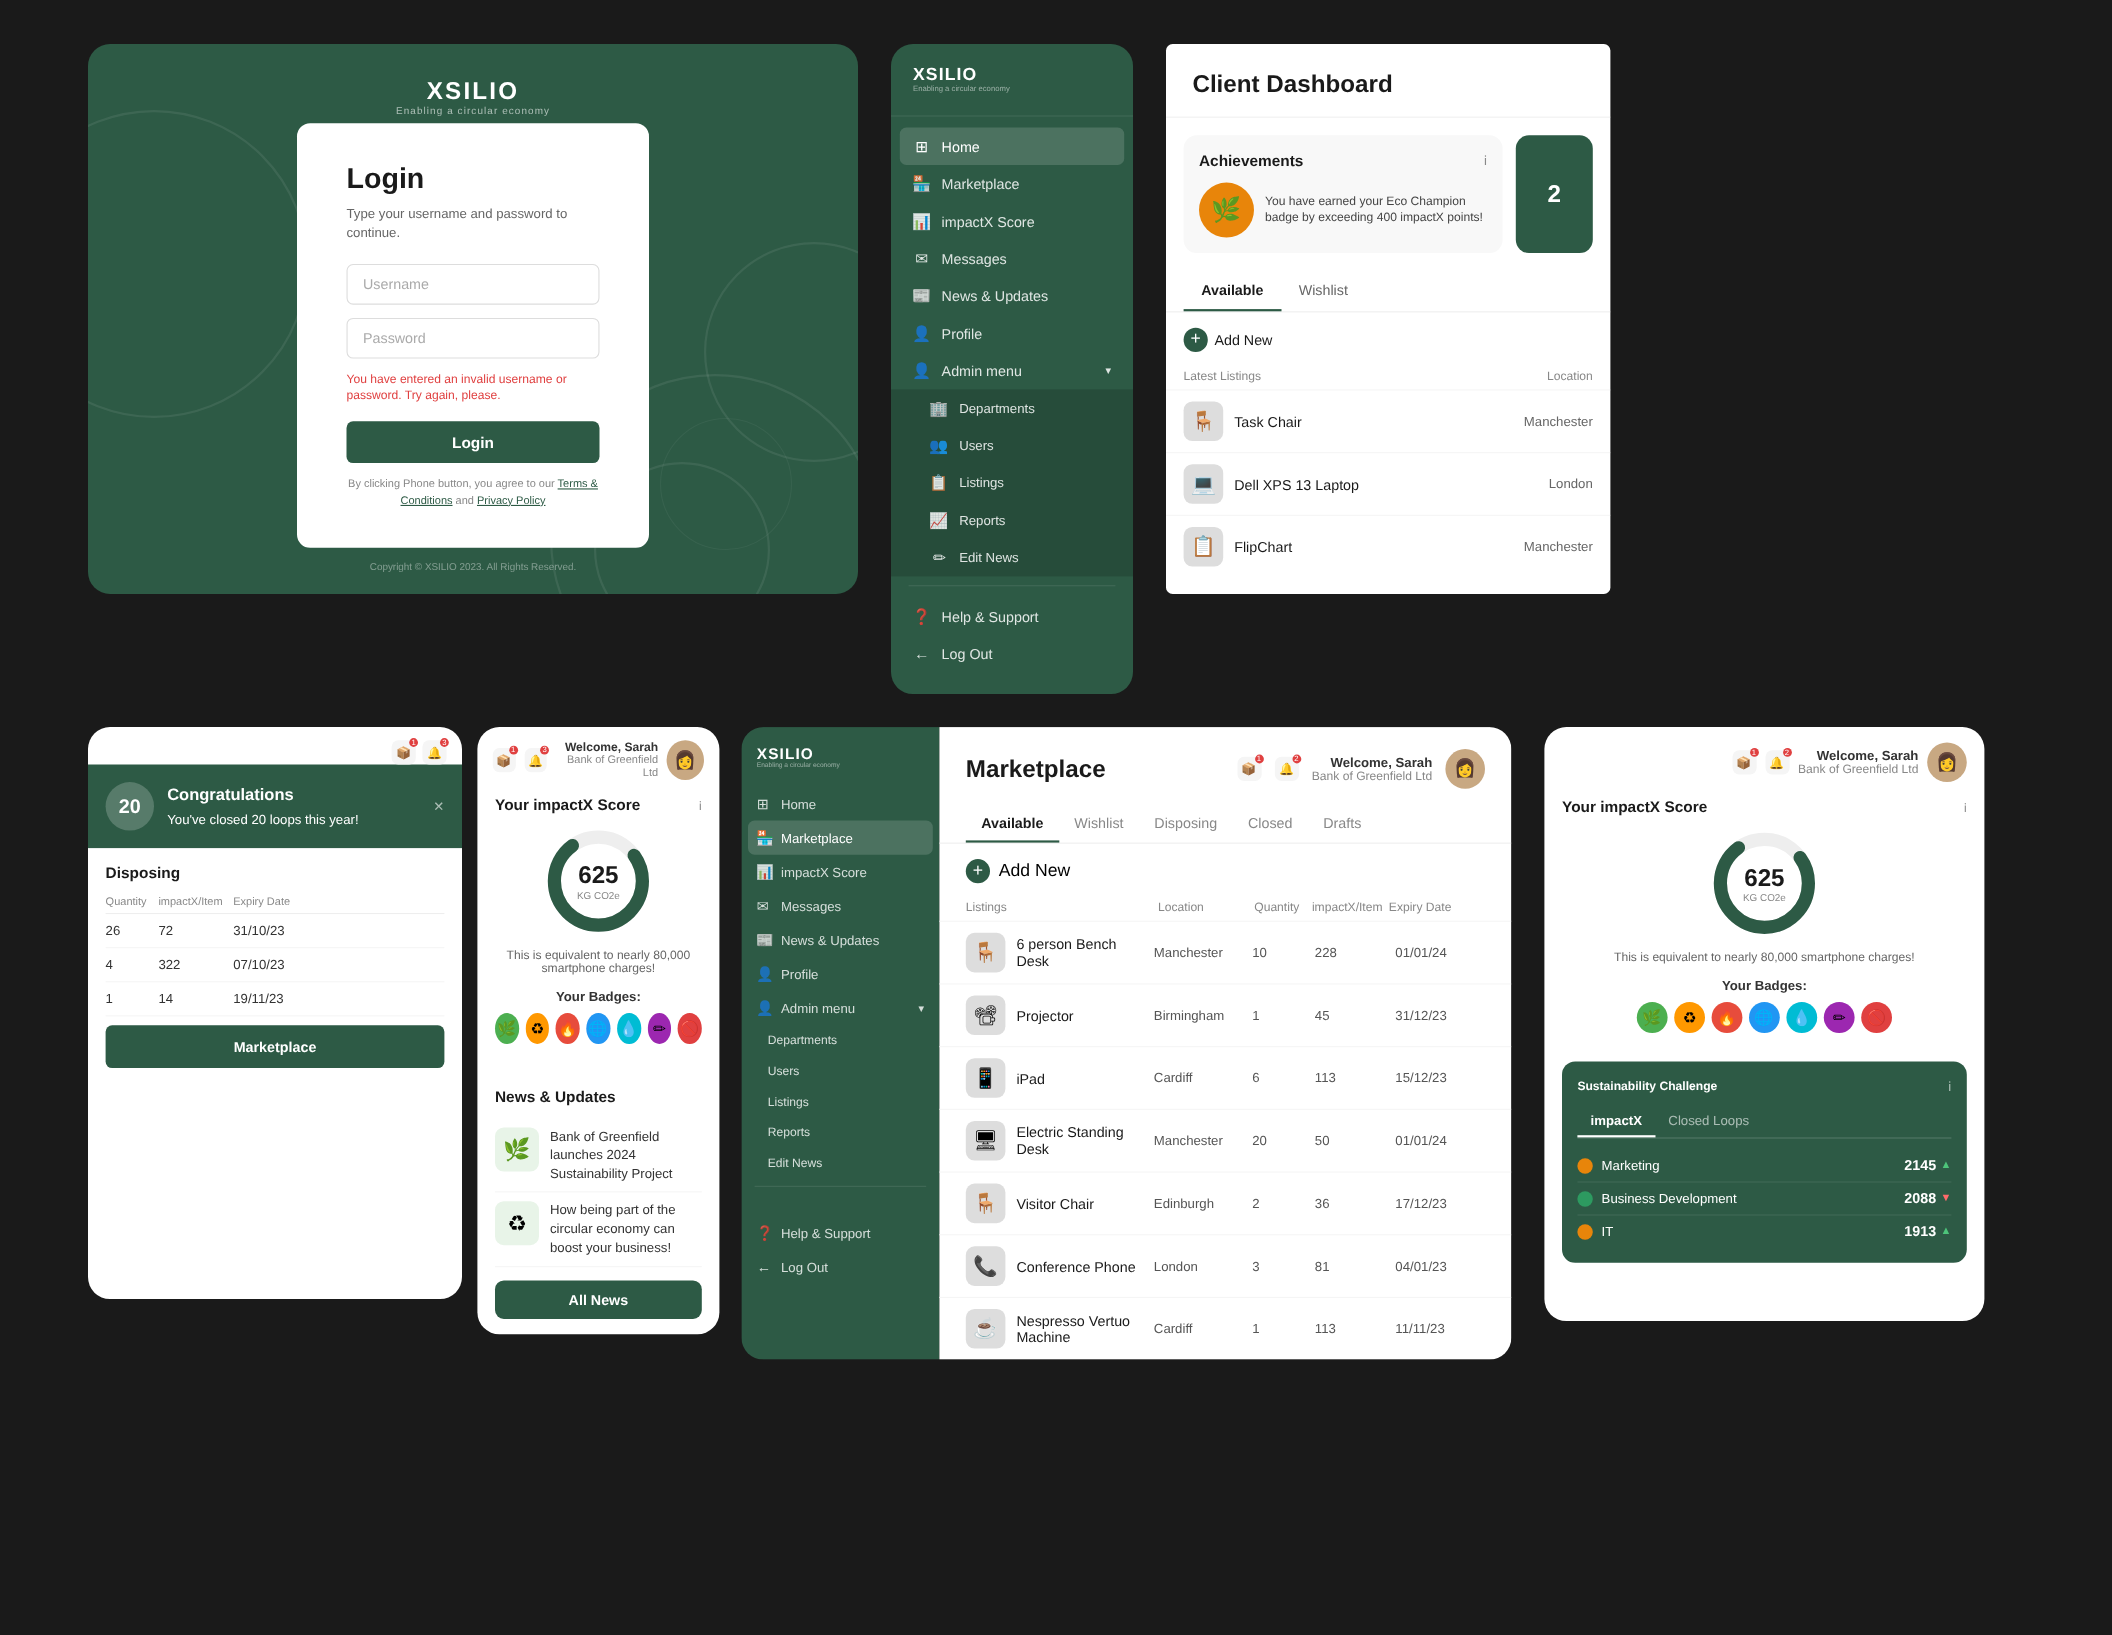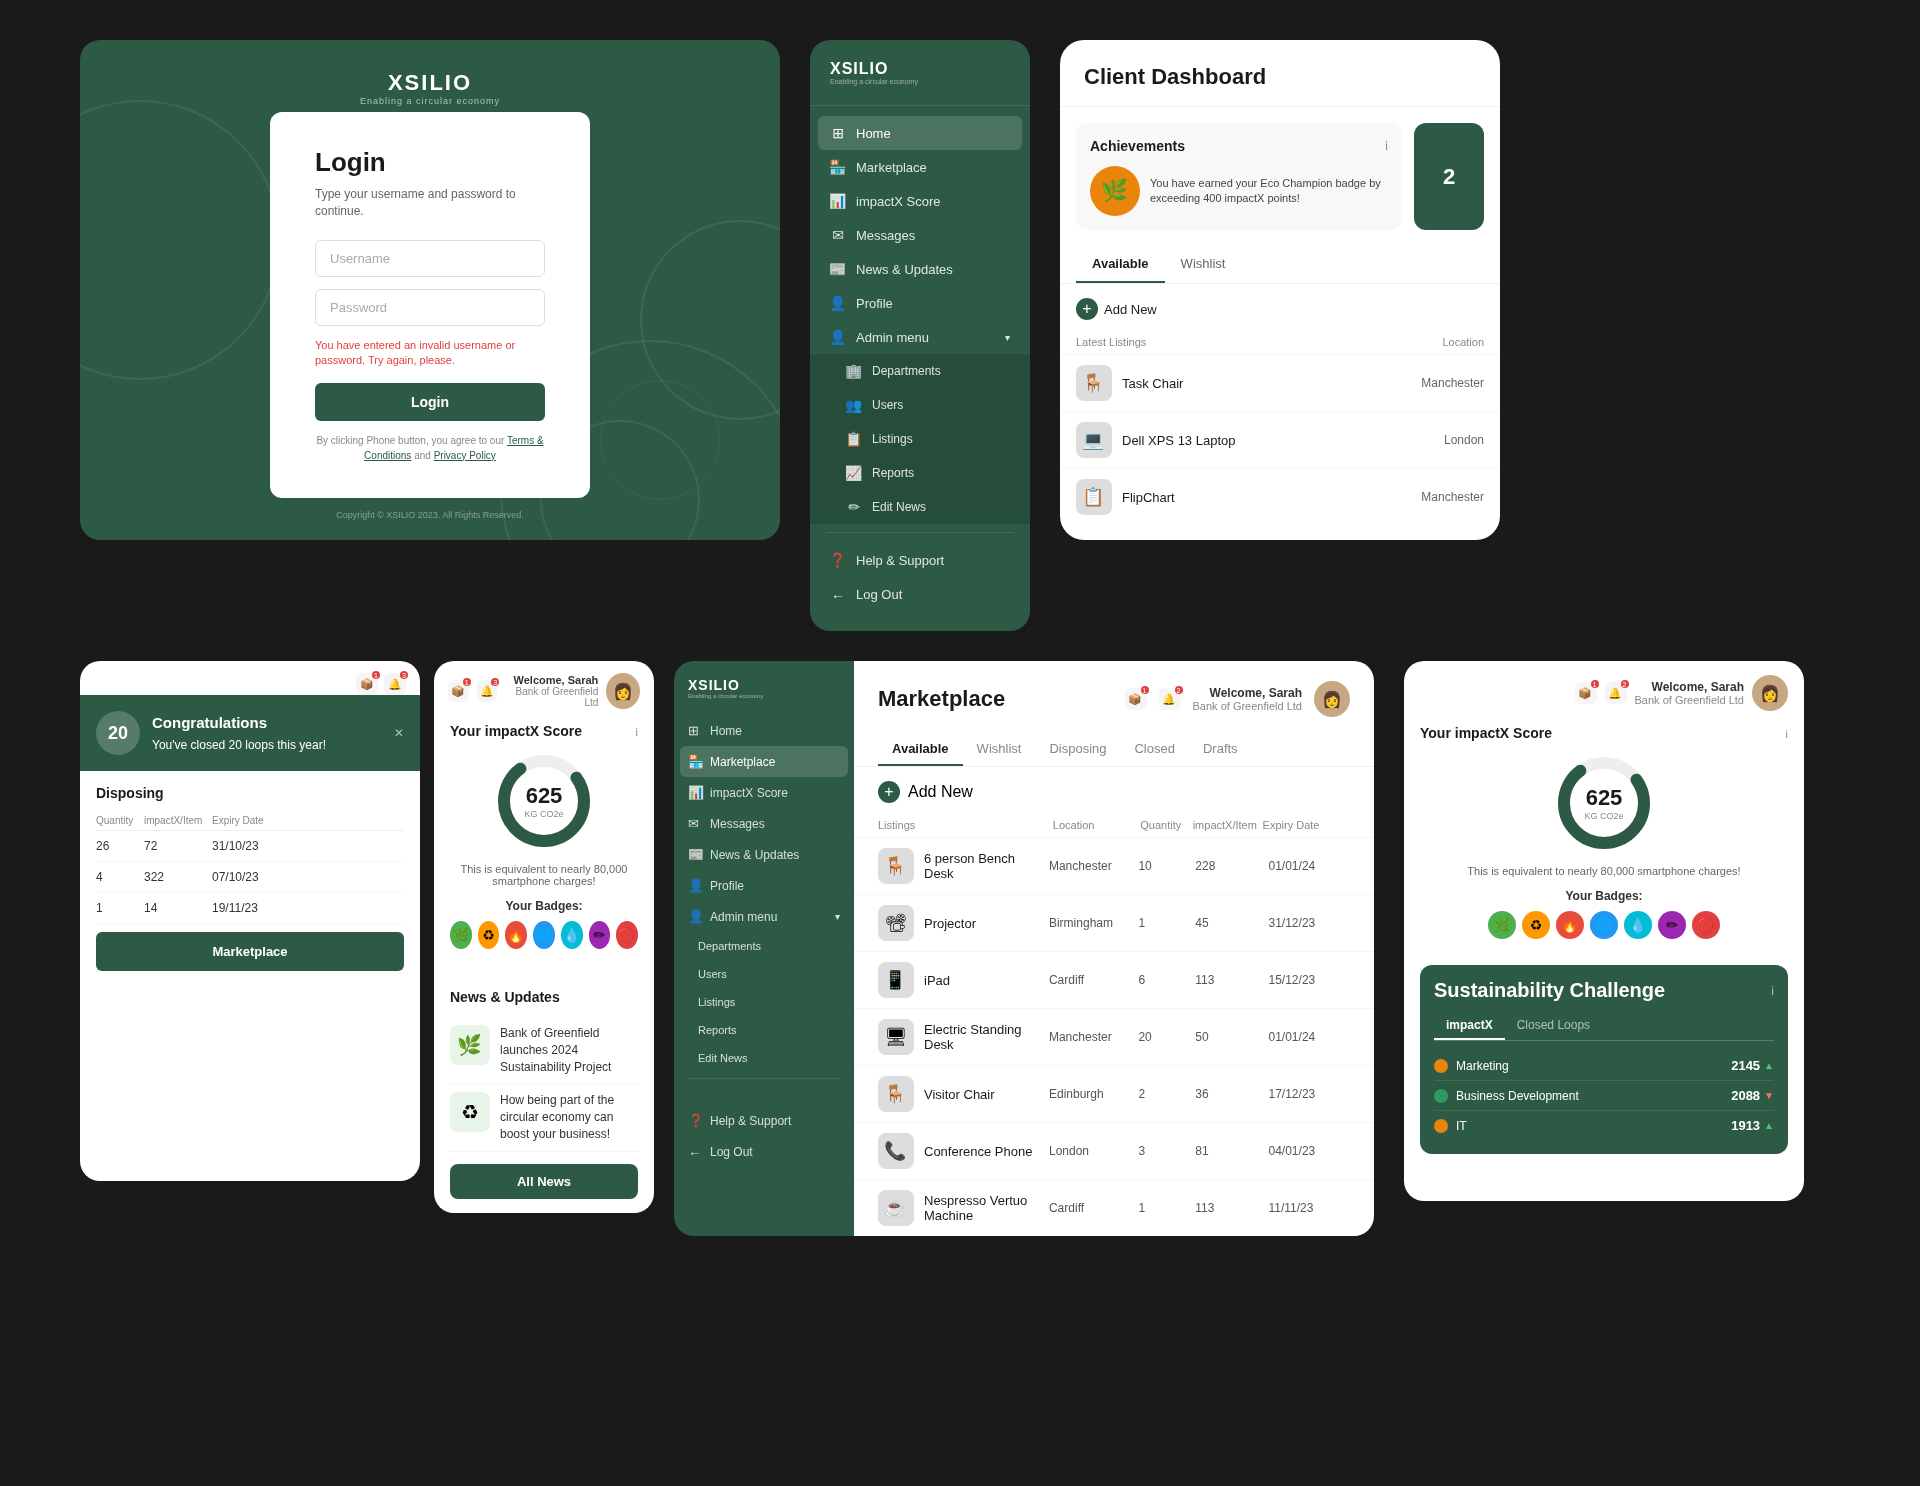--- a/index.html
+++ b/index.html
@@ -184,22 +184,22 @@
     }
     .sidebar-submenu { background: rgba(0,0,0,0.15); }
     .sidebar-submenu .sidebar-menu-item { padding-left: 36px; font-size: 12px; }
     .sidebar-divider { height: 1px; background: rgba(255,255,255,0.1); margin: 8px 16px; }
     .sidebar-bottom { margin-top: 10px; }
     .chevron { font-size: 10px; margin-left: auto; }
 
     
     .dashboard-panel {
       background: white;
-      border-radius: 24px;
-      width: 440px;
+      border-radius: 6px;
+      width: 404px;
       min-height: 500px;
       margin-left: 30px;
       flex-shrink: 0;
       overflow: hidden;
     }
     .dashboard-header {
       padding: 24px 24px 16px;
       border-bottom: 1px solid #f0f0f0;
     }
     .dashboard-title {
@@ -668,21 +668,21 @@
       margin: 0 16px 16px;
       padding: 14px;
       color: white;
     }
     .sustain-header {
       display: flex;
       justify-content: space-between;
       align-items: center;
       margin-bottom: 10px;
     }
-    .sustain-title { font-size: 20px; font-weight: 600; }
+    .sustain-title { font-size: 11px; font-weight: 600; }
     .sustain-tabs {
       display: flex;
       border-bottom: 1px solid rgba(255,255,255,0.2);
       margin-bottom: 10px;
     }
     .sustain-tab {
       padding: 6px 12px;
       font-size: 12px;
       color: rgba(255,255,255,0.6);
       cursor: pointer;

